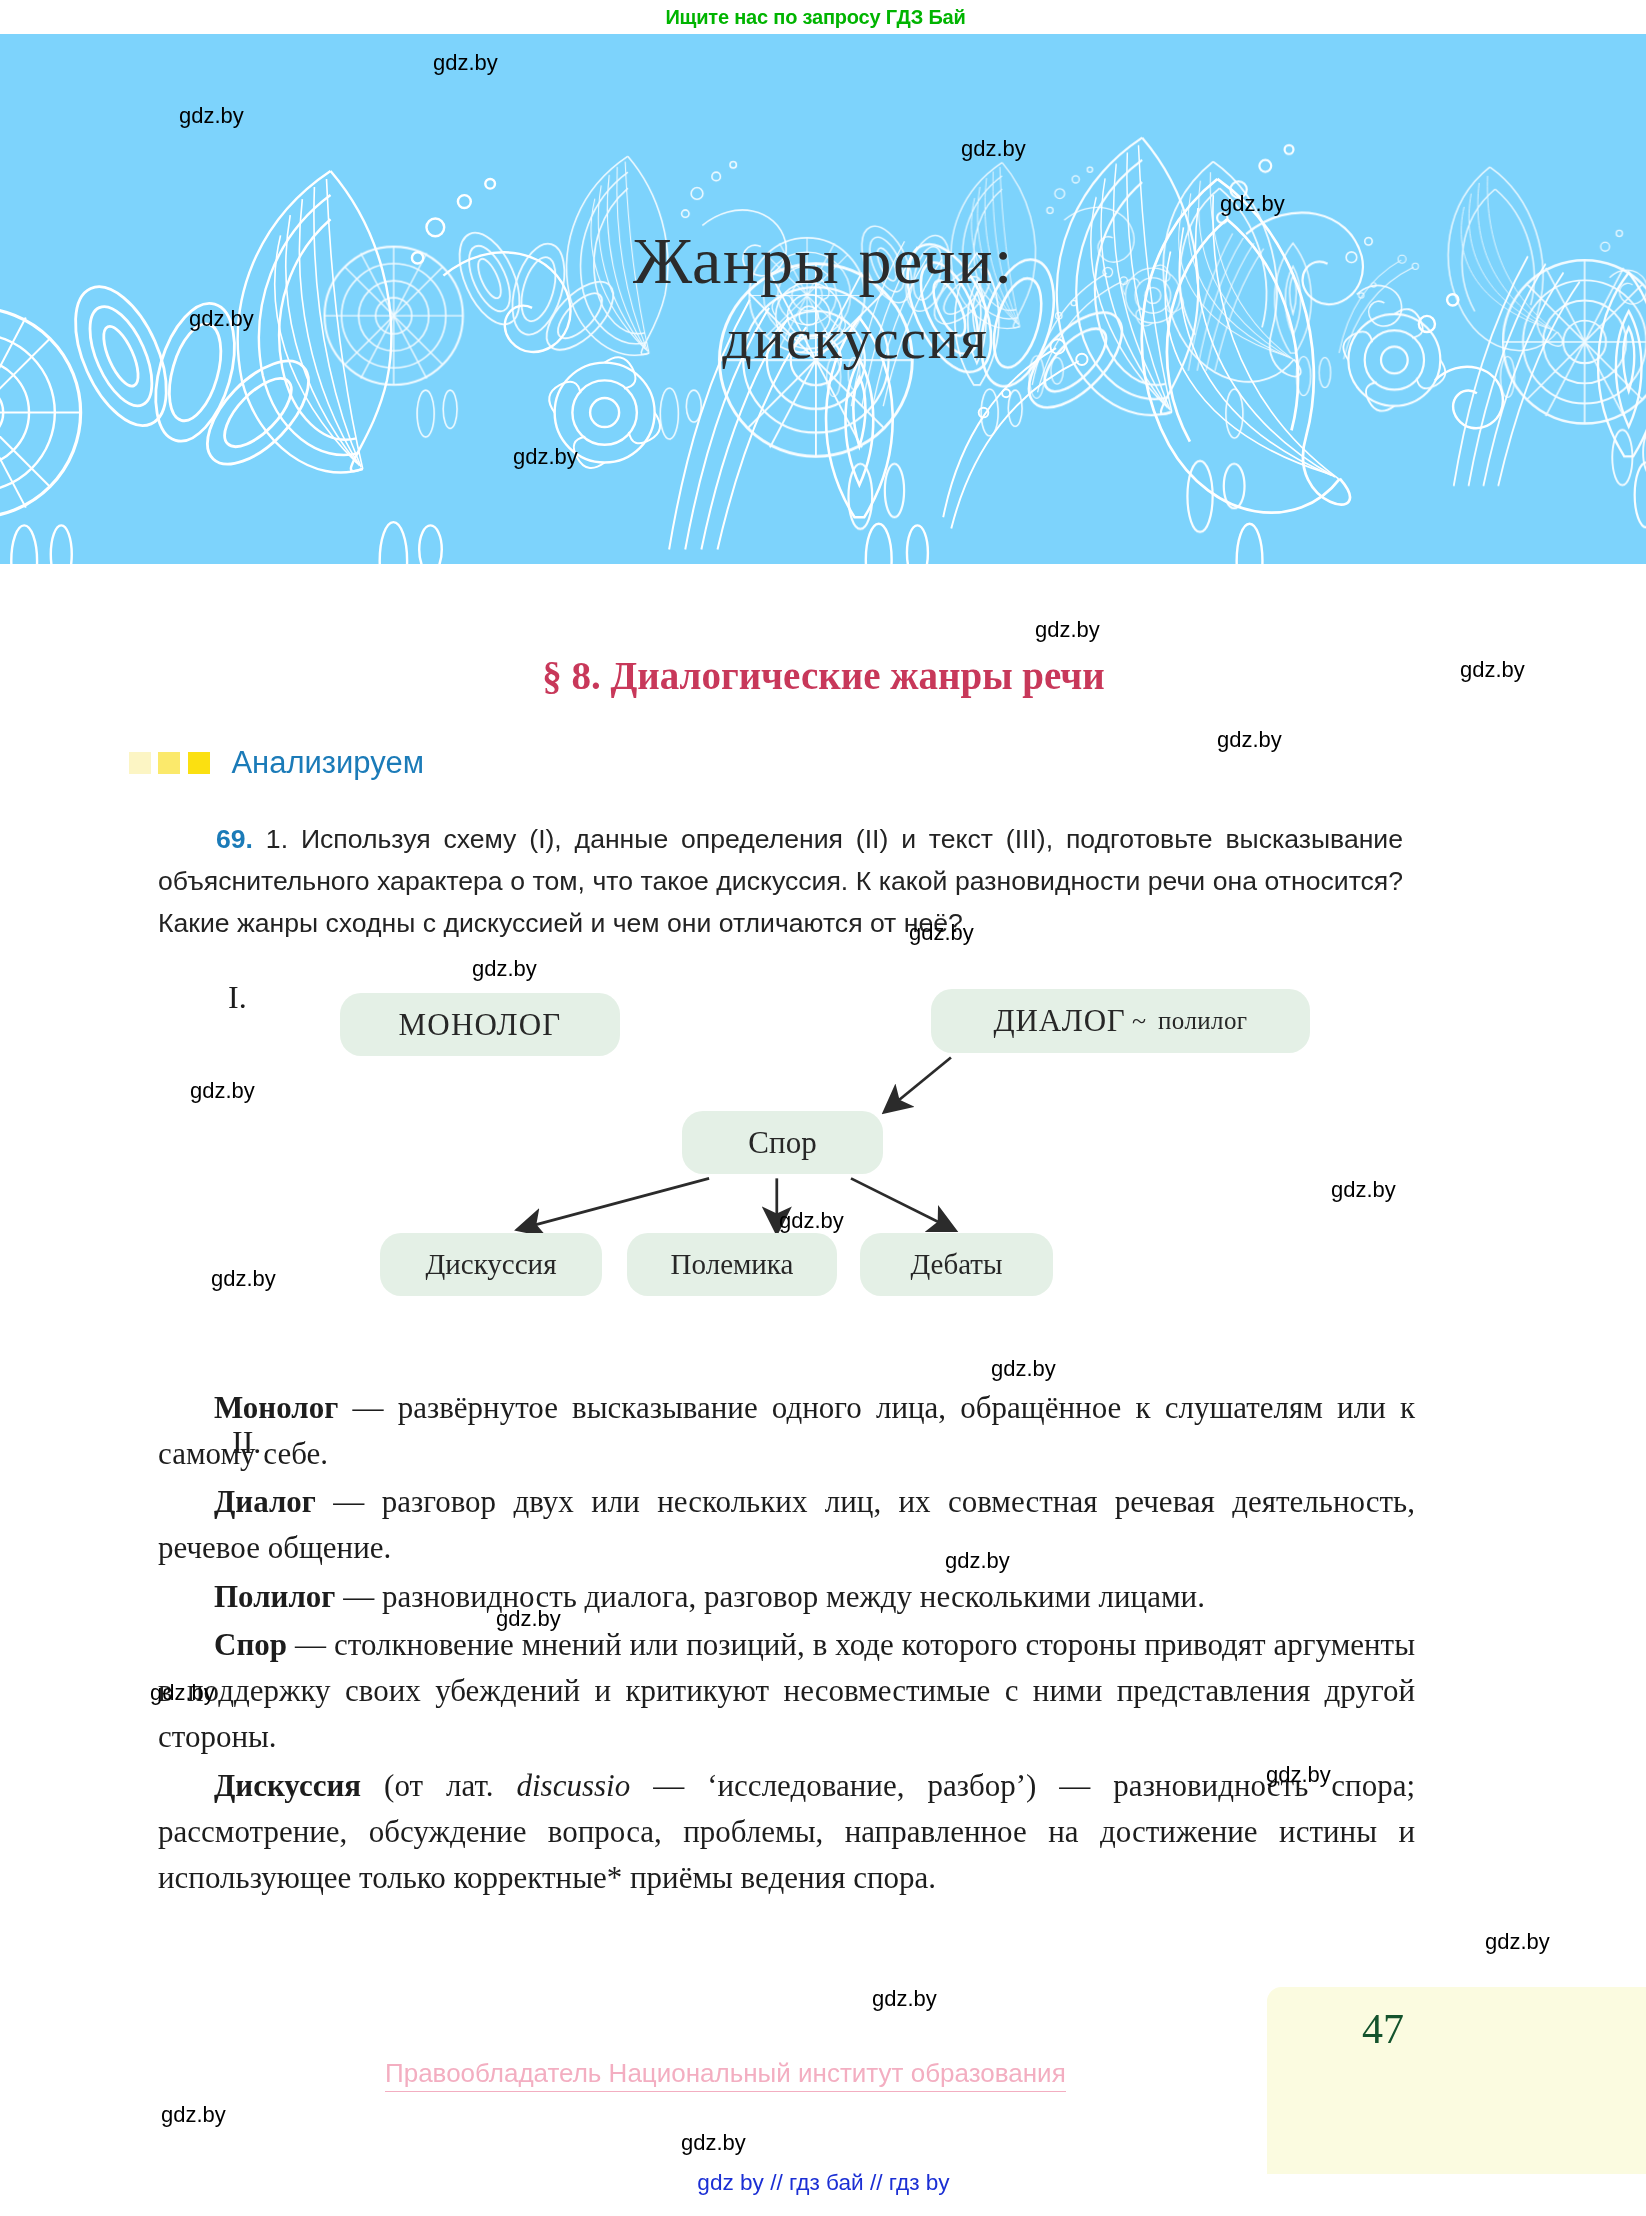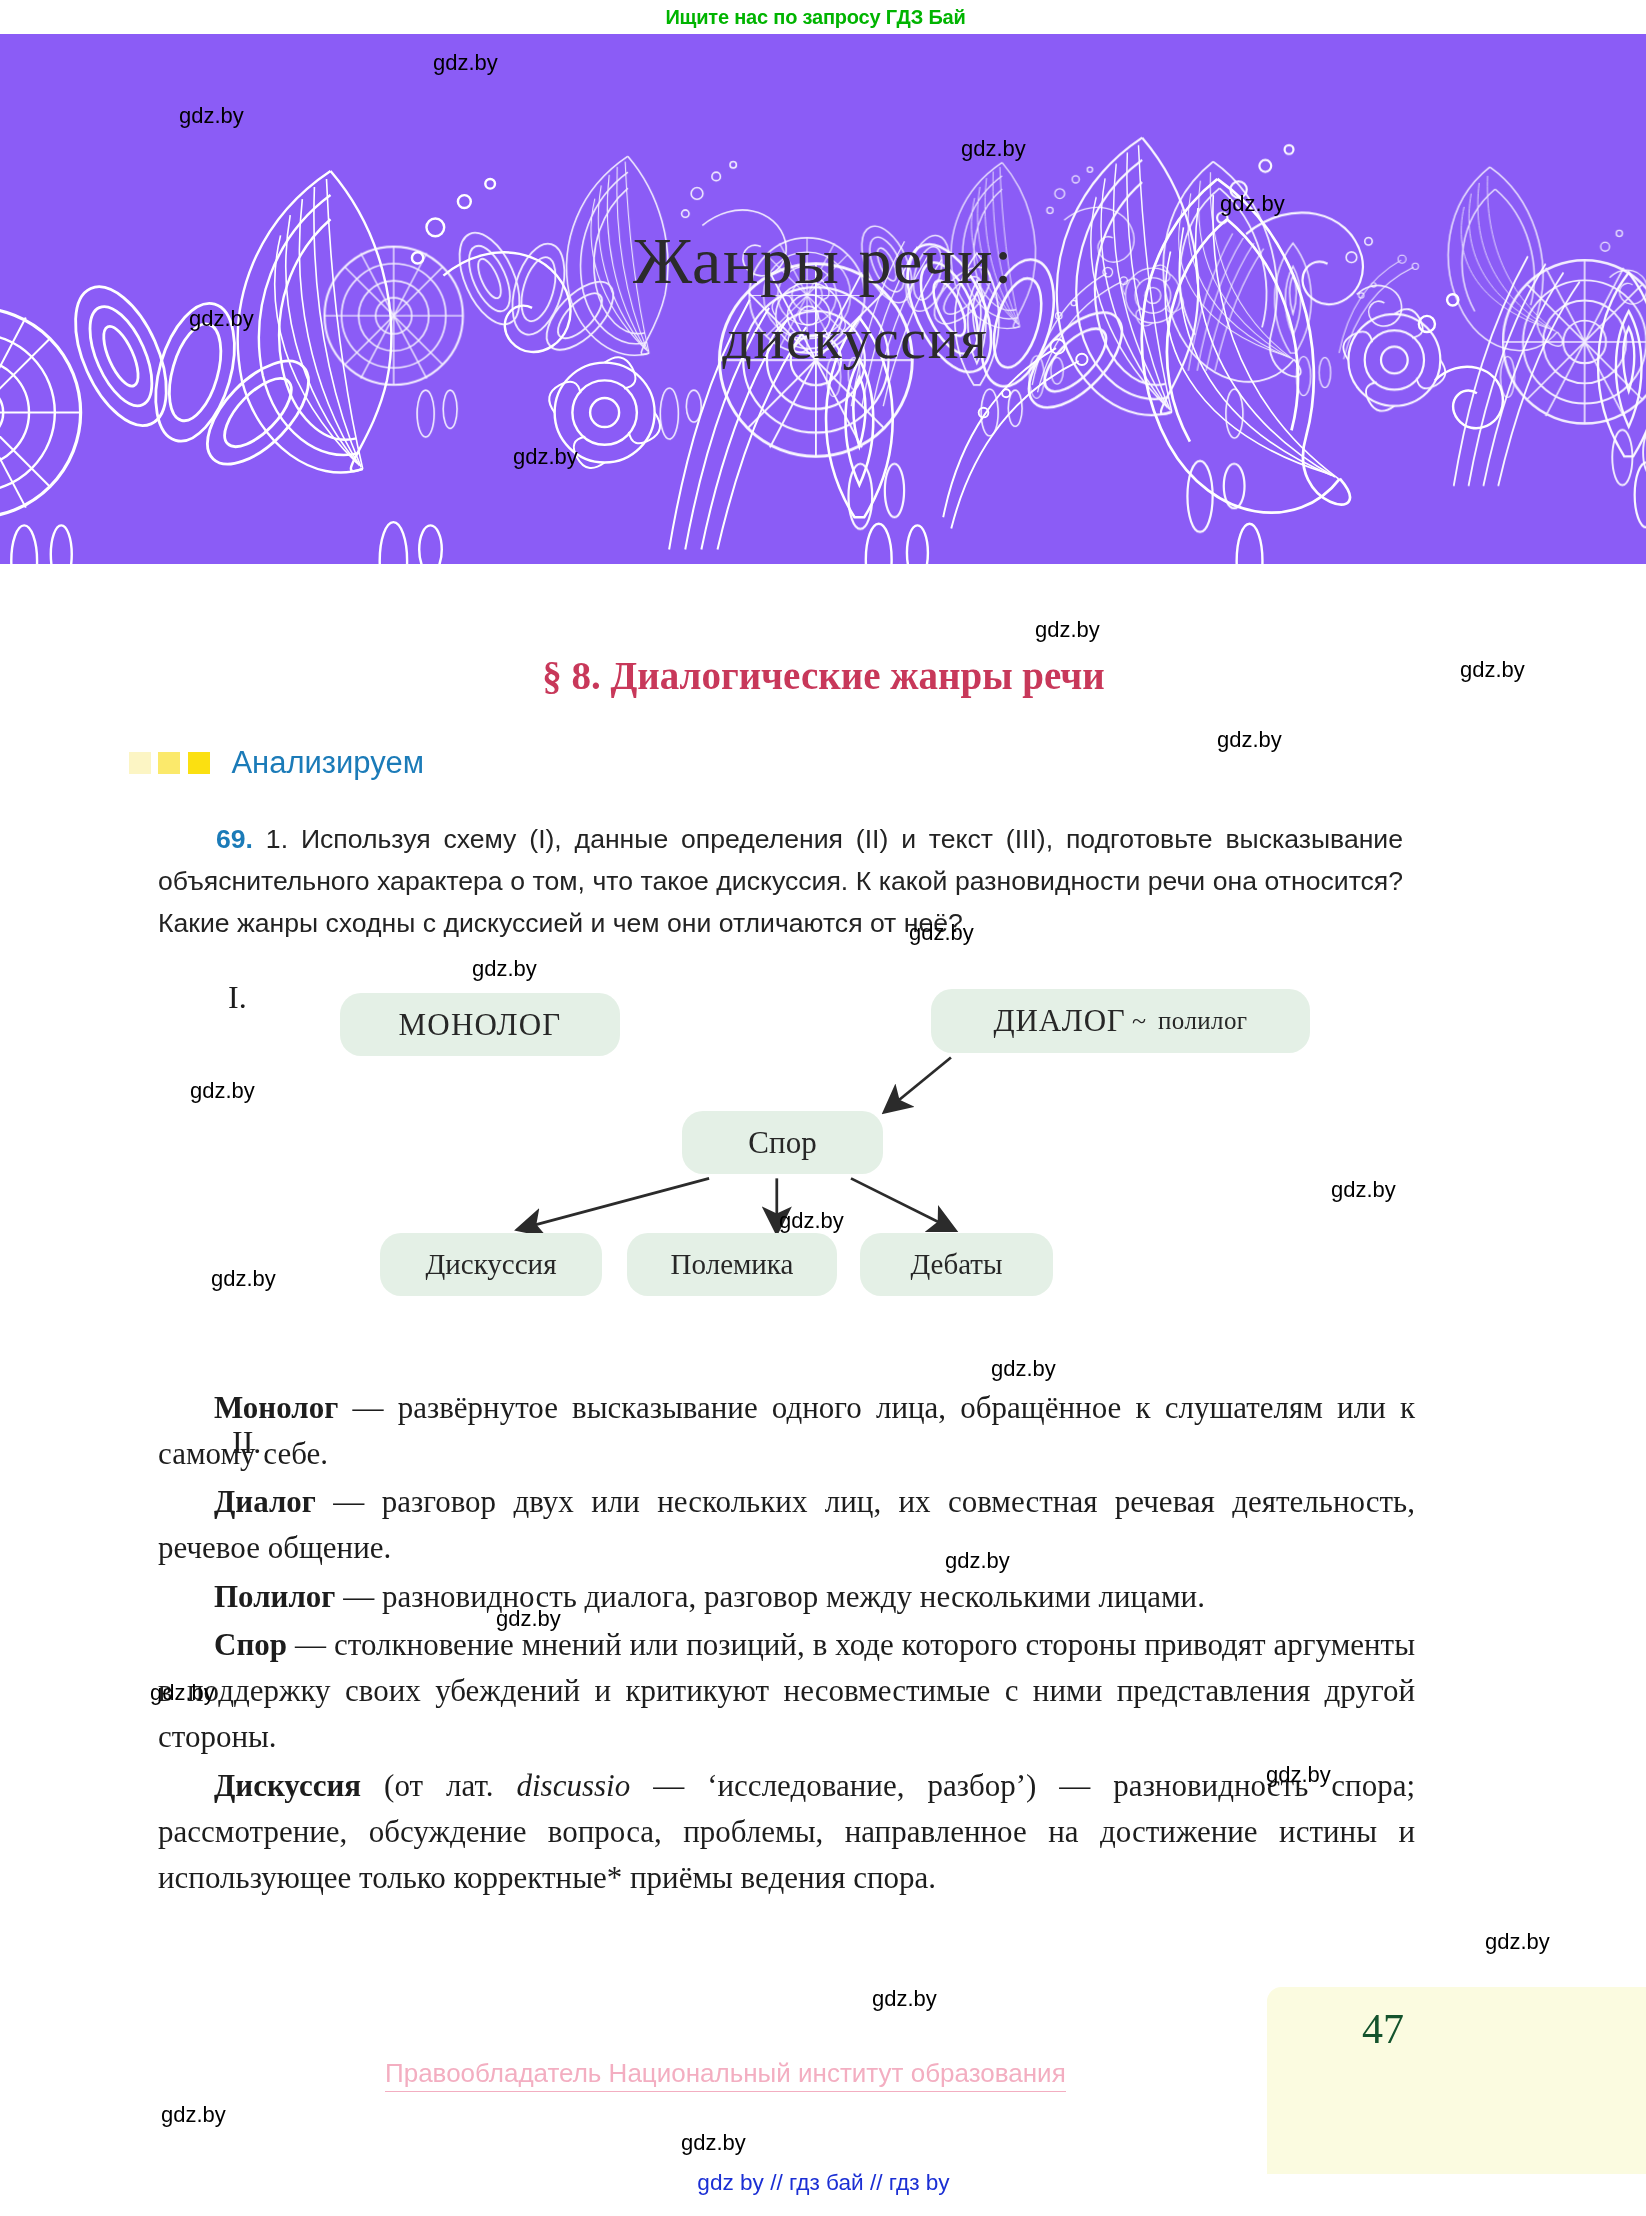--- a/index.html
+++ b/index.html
@@ -33,21 +33,21 @@
     font-size: 20px;
     letter-spacing: -0.2px;
   }
 
   
   .banner {
     position: absolute;
     top: 34px; left: 0;
     width: 1647px;
     height: 530px;
-    background: #8b5cf6;
+    background: #7dd3fc;
     overflow: hidden;
   }
   .banner-art {
     position: absolute;
     top: 0; left: 0;
     width: 1647px;
     height: 530px;
   }
   .banner-title {
     position: absolute;

